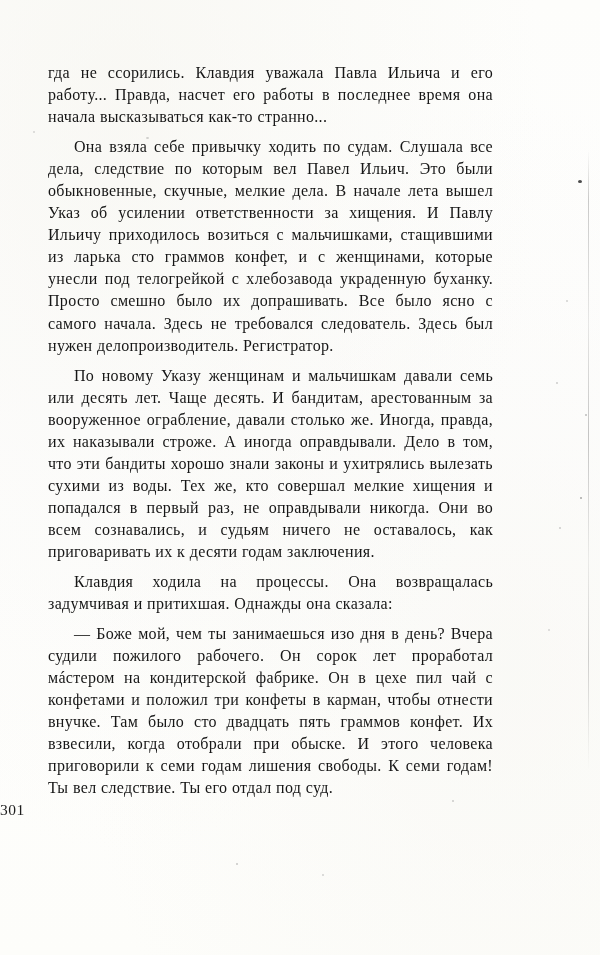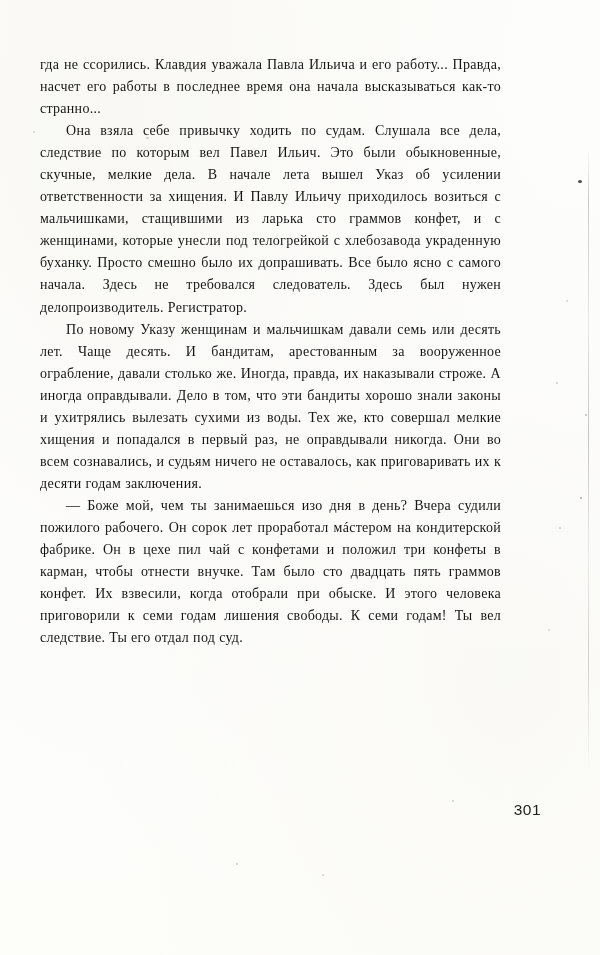--- a/index.html
+++ b/index.html
@@ -29,47 +29,47 @@
 
   
   .textblock {
     position: absolute;
     left: 40px;
     top: 54px;
     width: 461px;
   }
 
   p.para {
-    margin: 0;
+    margin: 8px;
     text-align: justify;
     text-justify: inter-word;
     text-indent: 26px;
-    font-size: 14px;
+    font-size: 16px;
     line-height: 22.05px;
     color: #161616;
     letter-spacing: 0.02em;
     word-spacing: 0.015em;
     -webkit-font-smoothing: none;
     hyphens: manual;
   }
   p.para.first { text-indent: 0; }
 
   
 
   
   .folio {
     position: absolute;
     left: 0;
     top: 800px;
     width: 541px;
-    text-align: right;
+    text-align: left;
     font-size: 15.5px;
     line-height: 20px;
     color: #1d1d1d;
-    font-family: Liberation Sans, sans-serif;
+    font-family: Liberation Serif, serif;
     letter-spacing: 0.03em;
   }
 
   
   .scanline {
     position: absolute;
     top: 150px;
     left: 588px;
     width: 1px;
     height: 620px;
@@ -104,20 +104,21 @@
 </style>
 </head>
 <body>
 
 <div class="page">
 
   <div class="textblock">
     <p class="para first">гда не ссорились. Клавдия уважала Павла Ильича и его работу... Правда, насчет его работы в последнее время она начала высказываться как-то странно...</p>
     <p class="para">Она взяла себе привычку ходить по судам. Слушала все дела, следствие по которым вел Павел Ильич. Это были обыкновенные, скучные, мелкие дела. В начале лета вышел Указ об усилении ответственности за хищения. И Павлу Ильичу приходилось возиться с мальчишками, стащившими из ларька сто граммов конфет, и с женщинами, которые унесли под телогрейкой с хлебозавода украденную буханку. Просто смешно было их допрашивать. Все было ясно с самого начала. Здесь не требовался следователь. Здесь был нужен делопроизводитель. Регистратор.</p>
     <p class="para">По новому Указу женщинам и мальчишкам давали семь или десять лет. Чаще десять. И бандитам, арестованным за вооруженное ограбление, давали столько же. Иногда, правда, их наказывали строже. А иногда оправдывали. Дело в том, что эти бандиты хорошо знали законы и ухитрялись вылезать сухими из воды. Тех же, кто совершал мелкие хищения и попадался в первый раз, не оправдывали никогда. Они во всем сознавались, и судьям ничего не оставалось, как приговаривать их к десяти годам заключения.</p>
+    <p class="para">Клавдия ходила на процессы. Она возвращалась задумчивая и притихшая. Однажды она сказала:</p>
     <p class="para">— Боже мой, чем ты занимаешься изо дня в день? Вчера судили пожилого рабочего. Он сорок лет проработал мáстером на кондитерской фабрике. Он в цехе пил чай с конфетами и положил три конфеты в карман, чтобы отнести внучке. Там было сто двадцать пять граммов конфет. Их взвесили, когда отобрали при обыске. И этого человека приговорили к семи годам лишения свободы. К семи годам! Ты вел следствие. Ты его отдал под суд.</p>
   </div>
 
   <div class="folio">301</div>
 
   <div class="scanline"></div>
   <div class="speck s1"></div>
   <div class="speck s2"></div>
   <div class="speck s3"></div>
   <div class="speck s4"></div>

